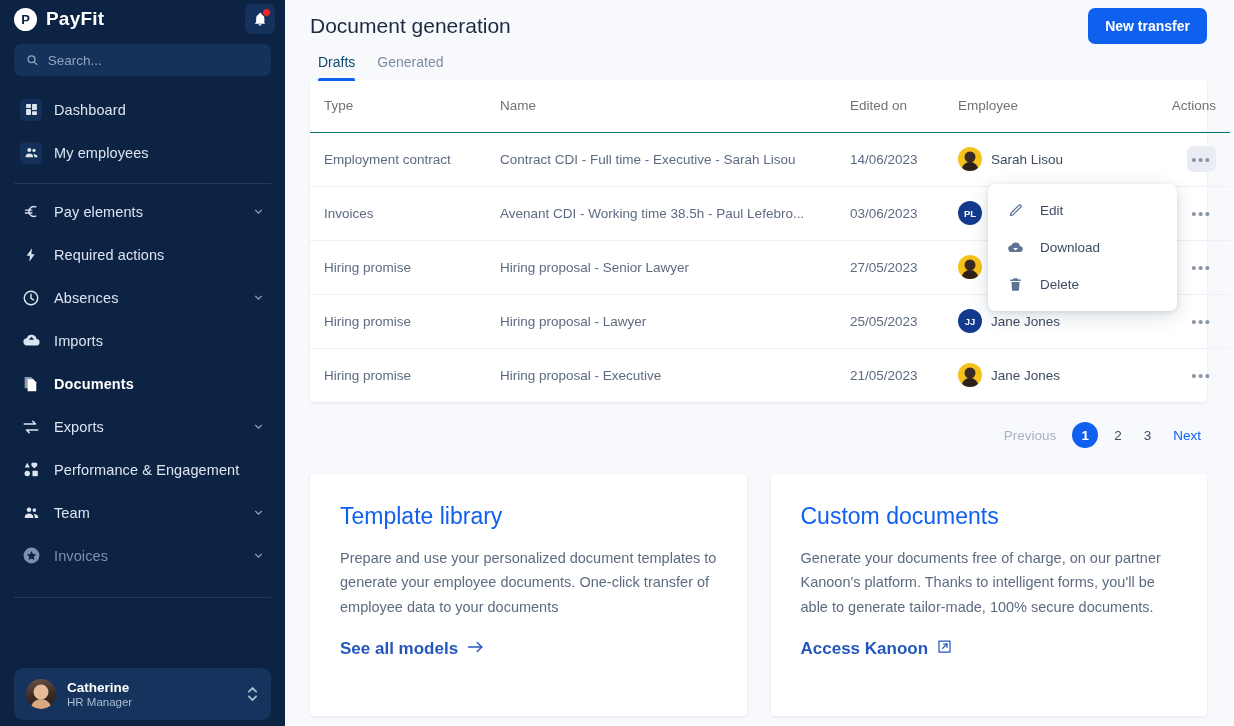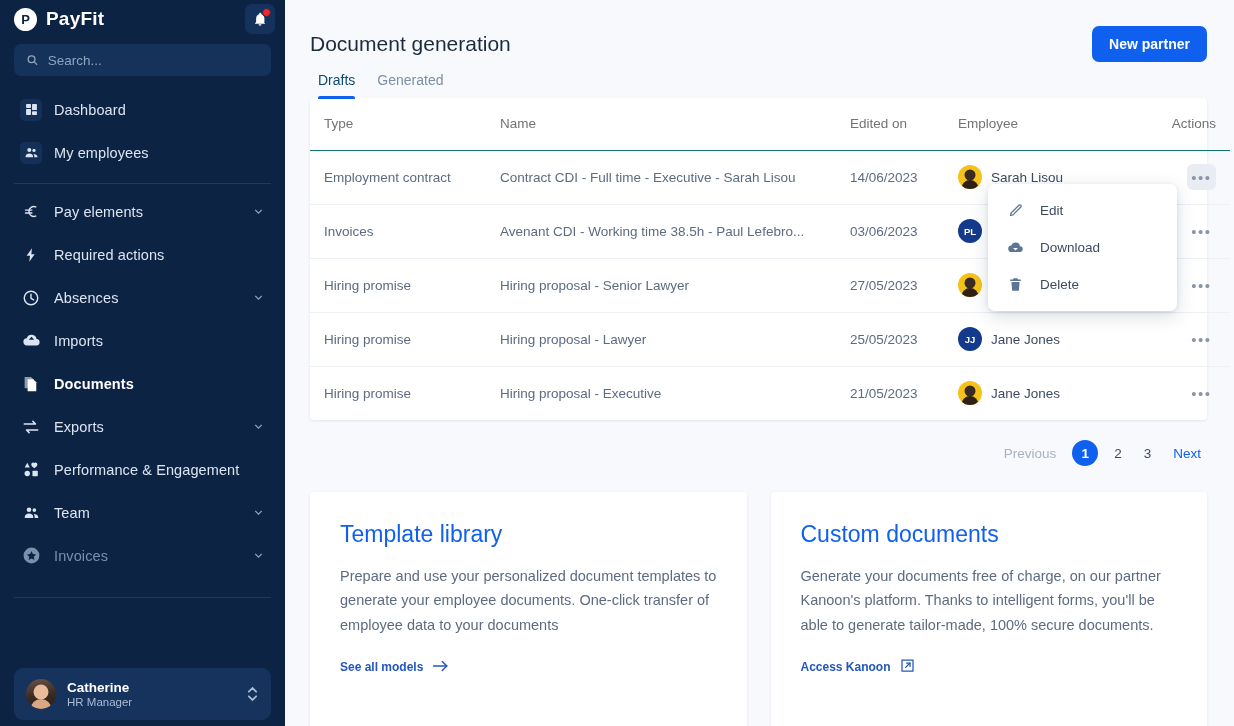--- a/index.html
+++ b/index.html
@@ -127,21 +127,20 @@
 
   
   .main {
     flex: 1; height: 726px; position: relative;
     background: #f7f9fc; overflow: hidden;
   }
   .main-head {
     display: flex; align-items: flex-start;
     padding: 8px 27px 0 25px;
     justify-content: space-between;
-    margin-top: 18px;
   }
   .page-title { font-size: 21px; color: #1c2b3f; font-weight: 400; padding-top: 6px; }
   .btn-primary {
     background: #1060f0; color: #fff;
     border: 0; border-radius: 7px;
     font-size: 14px; font-weight: 700;
     padding: 0 17px; height: 36px;
     font-family: "Liberation Sans", sans-serif;
     cursor: pointer;
   }
@@ -265,21 +264,21 @@
   .ic-title {
     font-size: 23px; color: #1060f0; font-weight: 400;
     margin-bottom: 16px;
   }
   .ic-body {
     font-size: 14.5px; color: #5d6b80; line-height: 1.68;
     margin-bottom: 20px;
   }
   .ic-link {
     display: inline-flex; align-items: center; gap: 9px;
-    font-size: 12px; color: #2357bd; font-weight: 700; cursor: pointer;
+    font-size: 17px; color: #2357bd; font-weight: 700; cursor: pointer;
   }
 </style>
 </head>
 <body>
 
 <div class="app">
 
   <aside class="sidebar">
 
     <div class="sb-top">
@@ -476,21 +475,21 @@
             <path d="M3 13.5 7 17.5l4-4"></path>
         </svg>
       </div>
     </div>
   </aside>
 
   <main class="main">
 
     <div class="main-head">
       <h1 class="page-title">Document generation</h1>
-      <button class="btn-primary">New partner</button>
+      <button class="btn-primary">New transfer</button>
     </div>
 
     <div class="tabs">
       <div class="tab active">Drafts</div>
       <div class="tab">Generated</div>
     </div>
 
     <div class="card-table">
       <table class="tbl">
         <thead>

